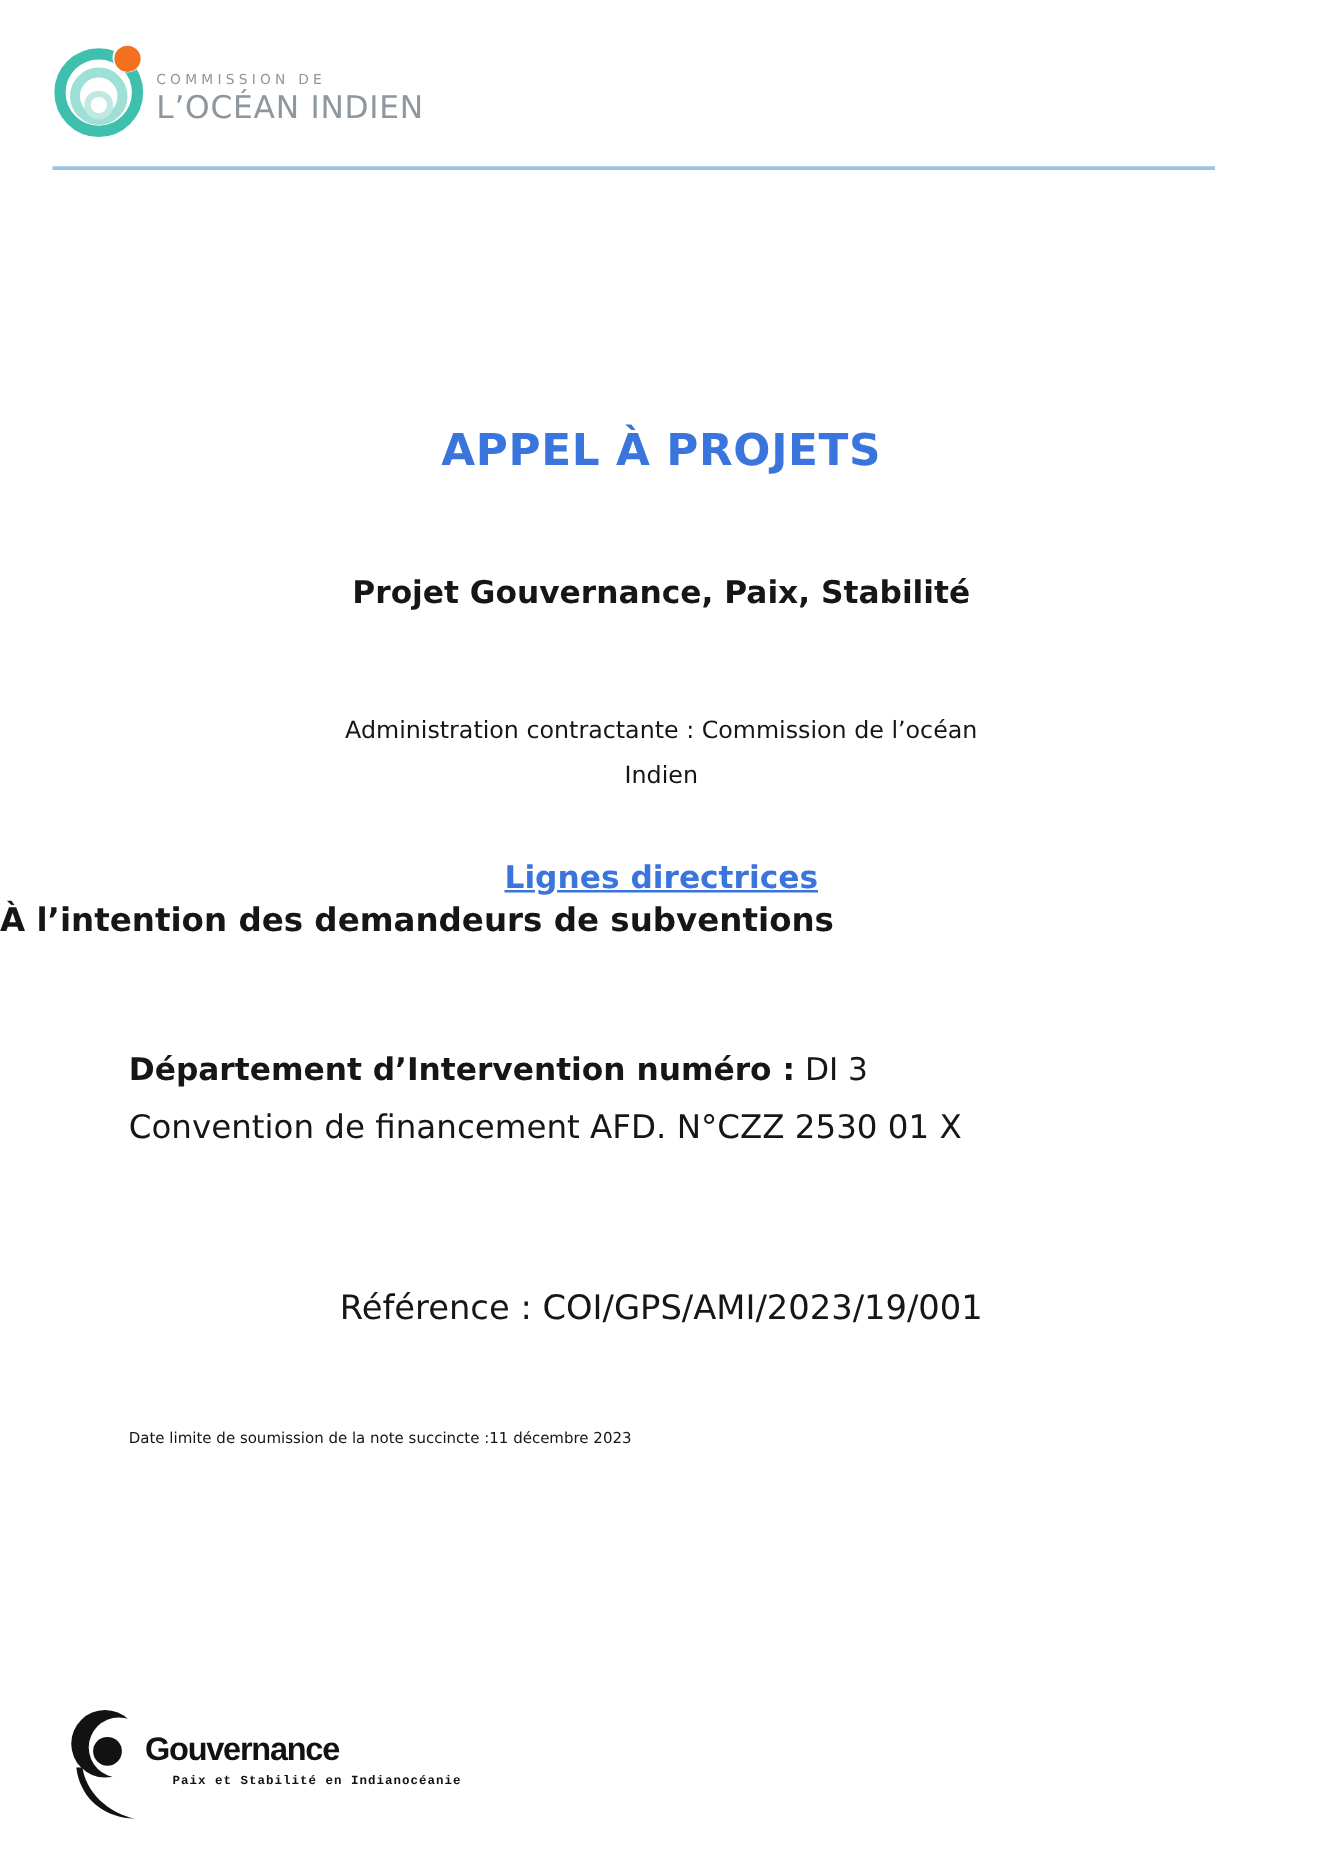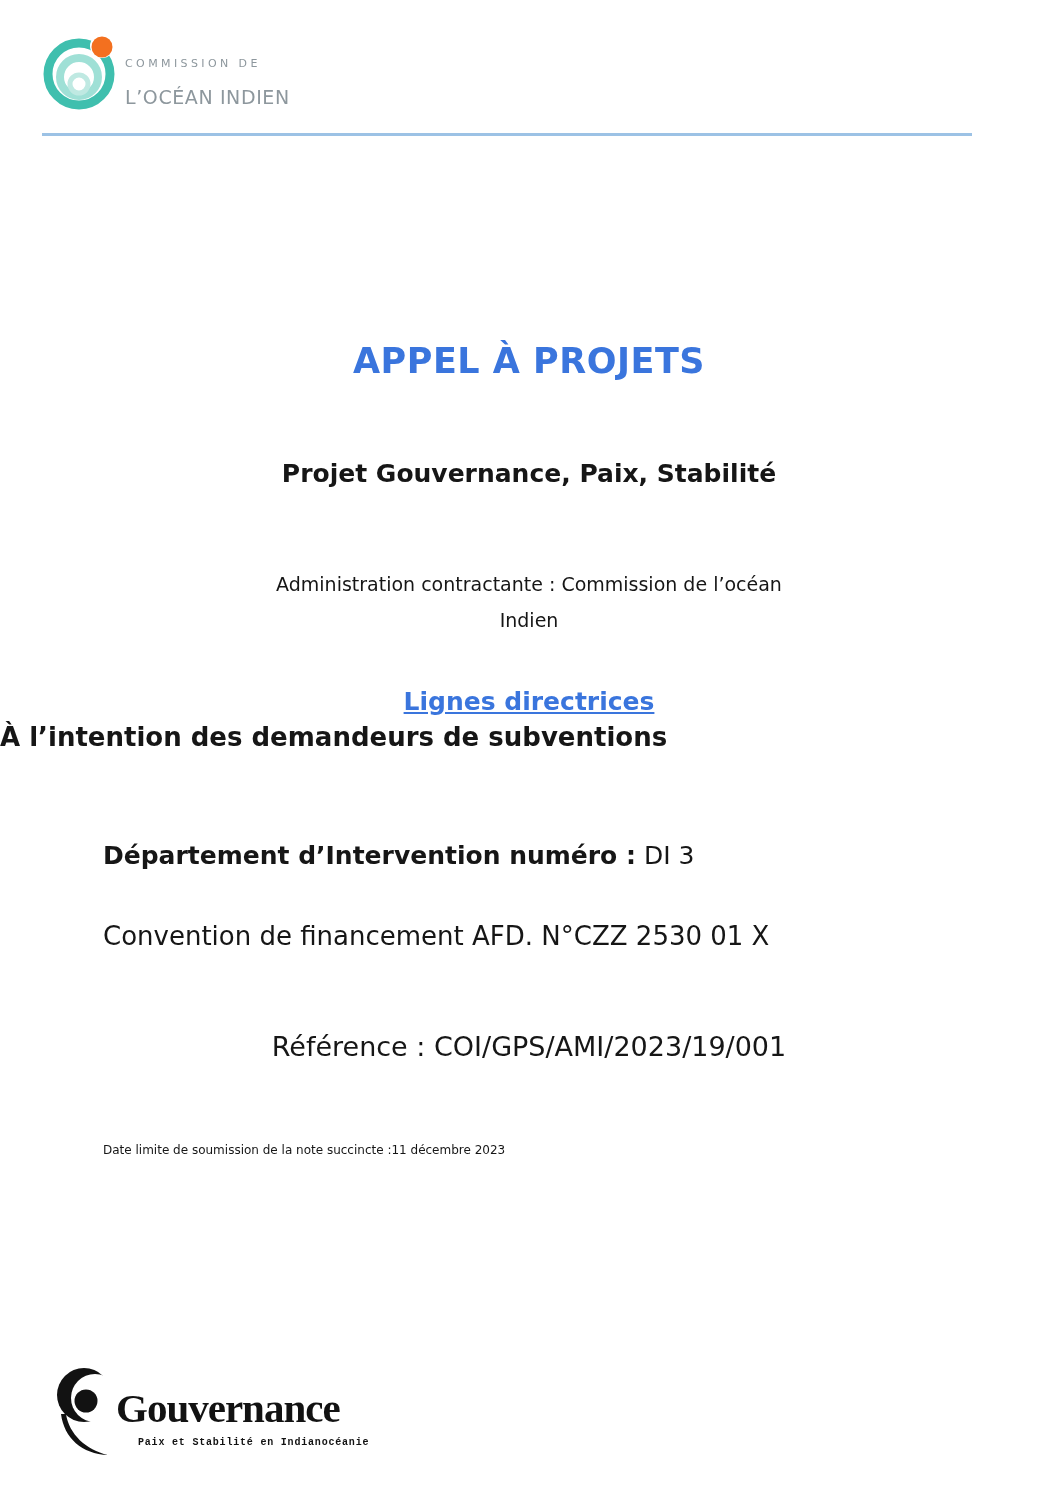--- a/index.html
+++ b/index.html
@@ -5,49 +5,49 @@
   html,body{margin:0;padding:0;background:#ffffff;}
   .page{
     position:relative;width:1058px;height:1497px;background:#ffffff;
     font-family:"DejaVu Sans","Liberation Sans",sans-serif;color:#161616;overflow:hidden;border-radius:22px;
   }
 
   
   .coi-logo{position:absolute;left:42px;top:34px;width:78px;height:78px;}
   .coi-wordmark{position:absolute;left:125px;top:57px;color:#8d979d;}
   .coi-line1{font-size:11px;letter-spacing:3.4px;white-space:nowrap;}
-  .coi-line2{font-size:19px;letter-spacing:0.6px;margin-top:16px;white-space:nowrap;}
+  .coi-line2{font-size:25px;letter-spacing:0.6px;margin-top:1px;white-space:nowrap;}
   .divider{position:absolute;left:42px;top:133px;width:930px;height:3px;background:#9cc2e5;}
 
   
   .title{position:absolute;left:0;right:0;top:341px;text-align:center;
          font-size:35px;font-weight:bold;color:#3a75dd;letter-spacing:0.5px;}
   .project{position:absolute;left:0;right:0;top:459px;text-align:center;
          font-size:25px;font-weight:bold;}
   .contracting{position:absolute;left:0;right:0;top:566px;text-align:center;
          font-size:19px;font-weight:normal;line-height:36px;}
   .guidelines{position:absolute;left:0;right:0;top:687px;text-align:center;
          font-size:25px;font-weight:bold;}
   .guidelines a{color:#3a75dd;text-decoration:underline;cursor:pointer;}
   .guidelines-target{position:absolute;left:0;right:0;top:722px;
          font-size:26px;font-weight:bold;}
 
   
   .department{position:absolute;left:103px;top:841px;font-size:25px;white-space:nowrap;}
   .department .label{font-weight:bold;}
-  .financing{position:absolute;left:103px;top:921px;font-size:26px;white-space:nowrap;}
+  .financing{position:absolute;left:103px;top:887px;font-size:26px;white-space:nowrap;}
   .reference{position:absolute;left:0;right:0;top:1031px;text-align:center;font-size:27px;}
   .deadline{position:absolute;left:103px;top:1143px;font-size:12px;white-space:nowrap;}
 
   
   .gouvernance{position:absolute;left:56px;top:1364px;display:flex;align-items:flex-start;}
   .gouv-mark{width:58px;height:92px;}
   .gouv-text{margin-left:2px;padding-top:20px;color:#121212;}
-  .gouv-title{font-family:Liberation Serif, serif;font-weight:bold;
-              font-size:41px;letter-spacing:-1px;white-space:nowrap;}
+  .gouv-title{font-family:Liberation Sans, sans-serif;font-weight:bold;
+              font-size:26px;letter-spacing:-1px;white-space:nowrap;}
   .gouv-subtitle{font-family:"Liberation Mono","DejaVu Sans Mono",monospace;font-weight:bold;
               font-size:10px;letter-spacing:0.8px;margin-top:5px;margin-left:22px;white-space:nowrap;}
 
   
   .afd{position:absolute;left:746px;top:1338px;}
   .afd-support{font-size:13px;font-weight:bold;color:#26348f;letter-spacing:0.4px;white-space:nowrap;}
   .afd-row{display:flex;align-items:flex-start;margin-top:15px;}
   .afd-ring{width:69px;height:69px;border-radius:50%;position:relative;flex:0 0 auto;
     background:conic-gradient(from 0deg,
       #c9d4f0 0deg,#e0454d 40deg,#d6232e 90deg,#c42737 150deg,#f0c9d2 183deg,

